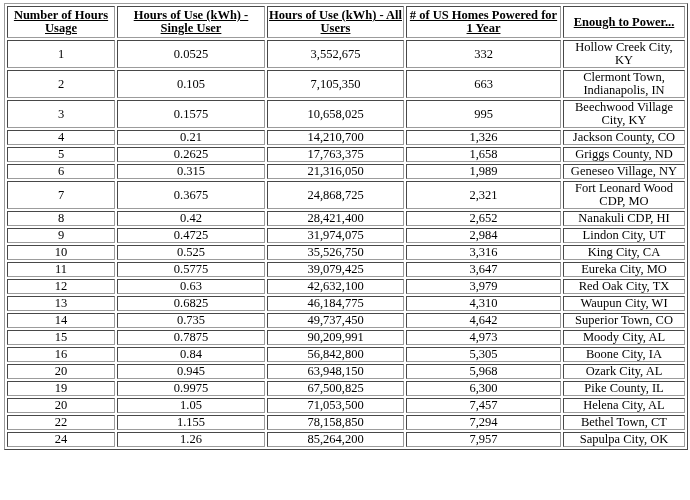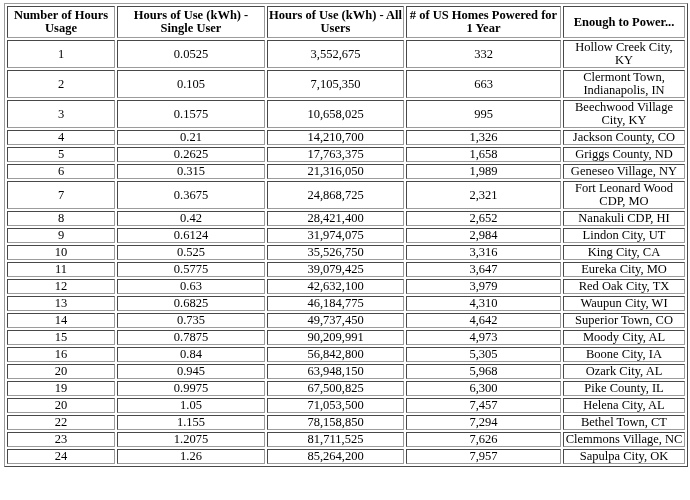--- a/index.html
+++ b/index.html
@@ -28,20 +28,21 @@
     text-align: center;
     vertical-align: middle;
     padding: 0 1px;
     font-size: 12.5px;
     line-height: 13px;
     overflow: hidden;
   }
   th {
     font-weight: bold;
     padding: 2px 1px;
+    text-decoration: underline;
   }
   col.c1 { width: 108px; }
   col.c2 { width: 148px; }
   col.c3 { width: 137px; }
   col.c4 { width: 155px; }
   col.c5 { width: 122px; }
 </style>
 </head>
 <body>
 
@@ -115,21 +116,21 @@
         </tr>
         <tr>
           <td>8</td>
           <td>0.42</td>
           <td>28,421,400</td>
           <td>2,652</td>
           <td>Nanakuli CDP, HI</td>
         </tr>
         <tr>
           <td>9</td>
-          <td>0.6124</td>
+          <td>0.4725</td>
           <td>31,974,075</td>
           <td>2,984</td>
           <td>Lindon City, UT</td>
         </tr>
         <tr>
           <td>10</td>
           <td>0.525</td>
           <td>35,526,750</td>
           <td>3,316</td>
           <td>King City, CA</td>
@@ -198,27 +199,20 @@
           <td>Helena City, AL</td>
         </tr>
         <tr>
           <td>22</td>
           <td>1.155</td>
           <td>78,158,850</td>
           <td>7,294</td>
           <td>Bethel Town, CT</td>
         </tr>
         <tr>
-          <td>23</td>
-          <td>1.2075</td>
-          <td>81,711,525</td>
-          <td>7,626</td>
-          <td>Clemmons Village, NC</td>
-        </tr>
-        <tr>
           <td>24</td>
           <td>1.26</td>
           <td>85,264,200</td>
           <td>7,957</td>
           <td>Sapulpa City, OK</td>
         </tr>
       </tbody>
   </table>
 </div>
 

